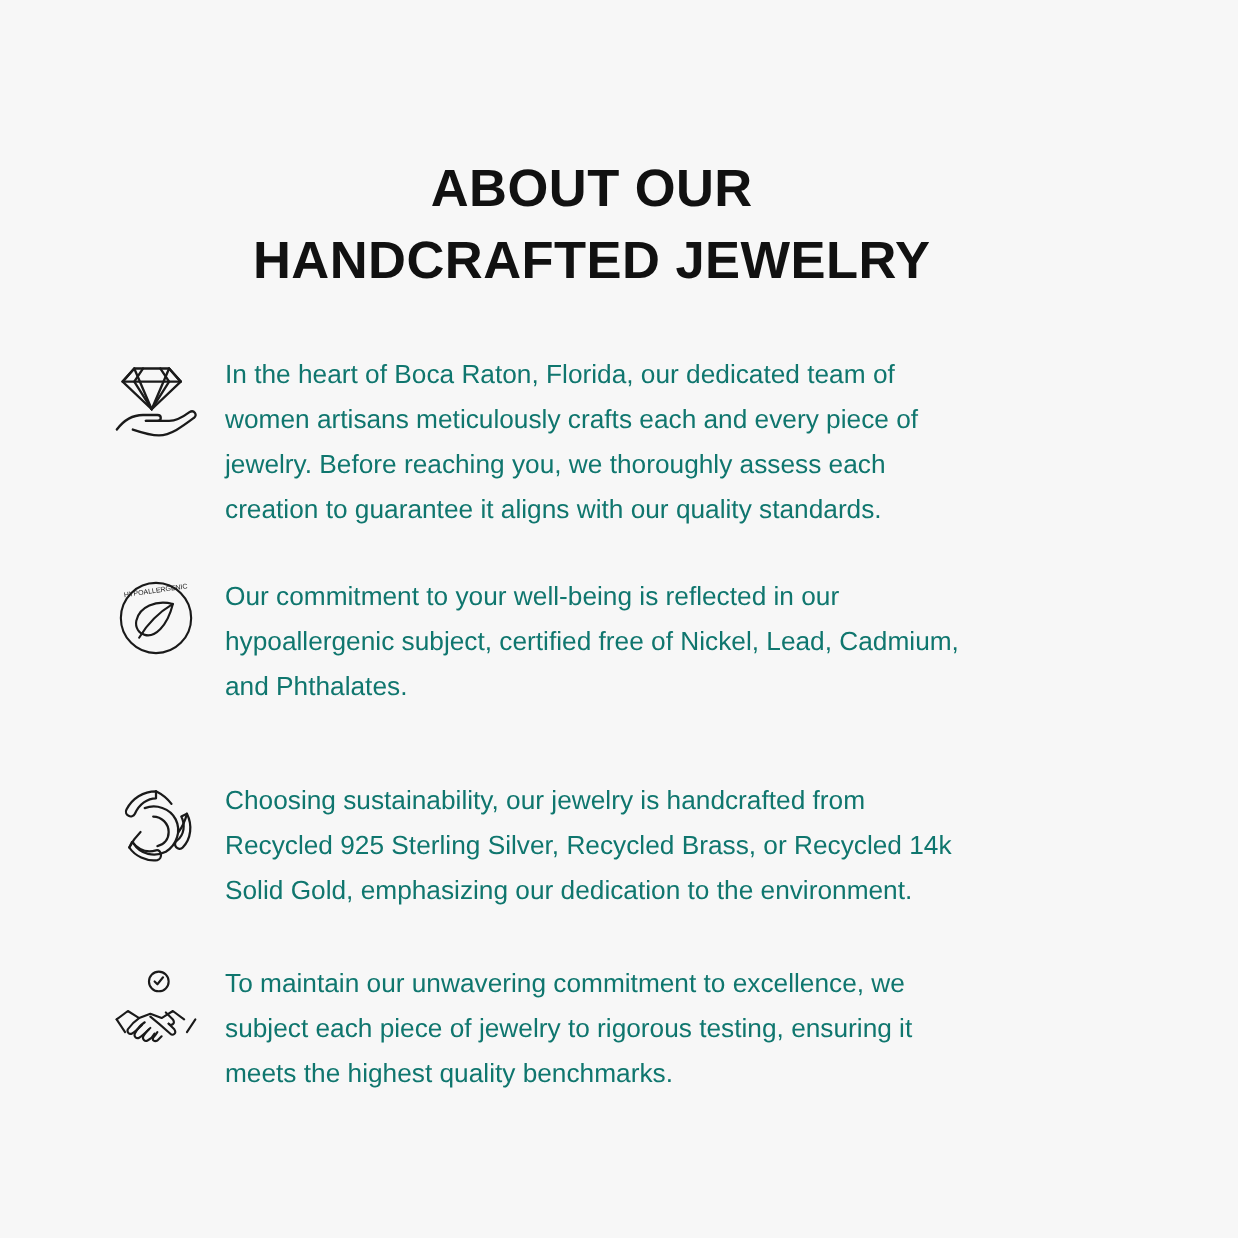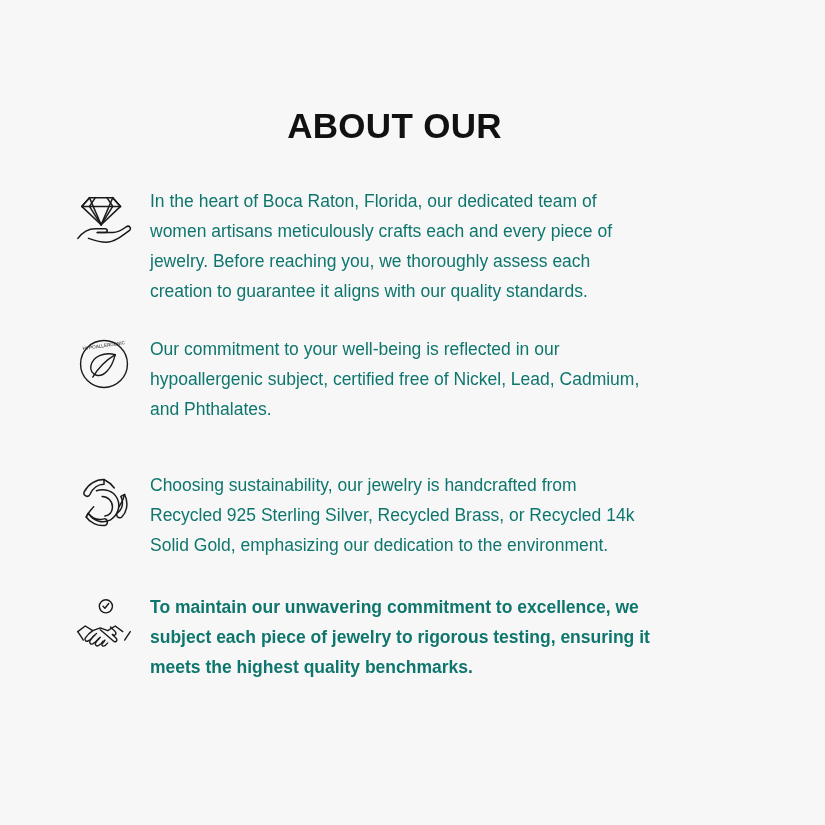--- a/index.html
+++ b/index.html
@@ -35,21 +35,20 @@
   .features {
     margin-top: 34px;
   }
   .feature {
     display: flex;
     align-items: flex-start;
     margin-bottom: 26px;
   }
   .feature:last-child {
     margin-bottom: 0;
-    font-weight: bold;
   }
   .icon-wrap {
     width: 90px;
     min-width: 90px;
     display: flex;
     justify-content: center;
     padding-top: 8px;
   }
   .icon-box {
     width: 62px;
@@ -72,20 +71,21 @@
   .f3 { margin-bottom: 30px; margin-top: 44px; }
   svg { display: block; }
 </style>
 </head>
 <body>
 
 <div class="page">
 
   <h1 class="heading">
     <span>ABOUT OUR</span><br>
+    <span>HANDCRAFTED JEWELRY</span>
   </h1>
 
   <div class="features">
 
     <div class="feature f1">
       <div class="icon-wrap">
         <span class="icon-box">
           <svg viewBox="0 0 64 64" width="62" height="62" fill="none" stroke="#1a1a1a" stroke-width="1.6" stroke-linecap="round" stroke-linejoin="round">
             <path d="M16 10 h24 l8 9 -20 19 -20 -19 z"></path>
             <path d="M8 19 h40"></path>

